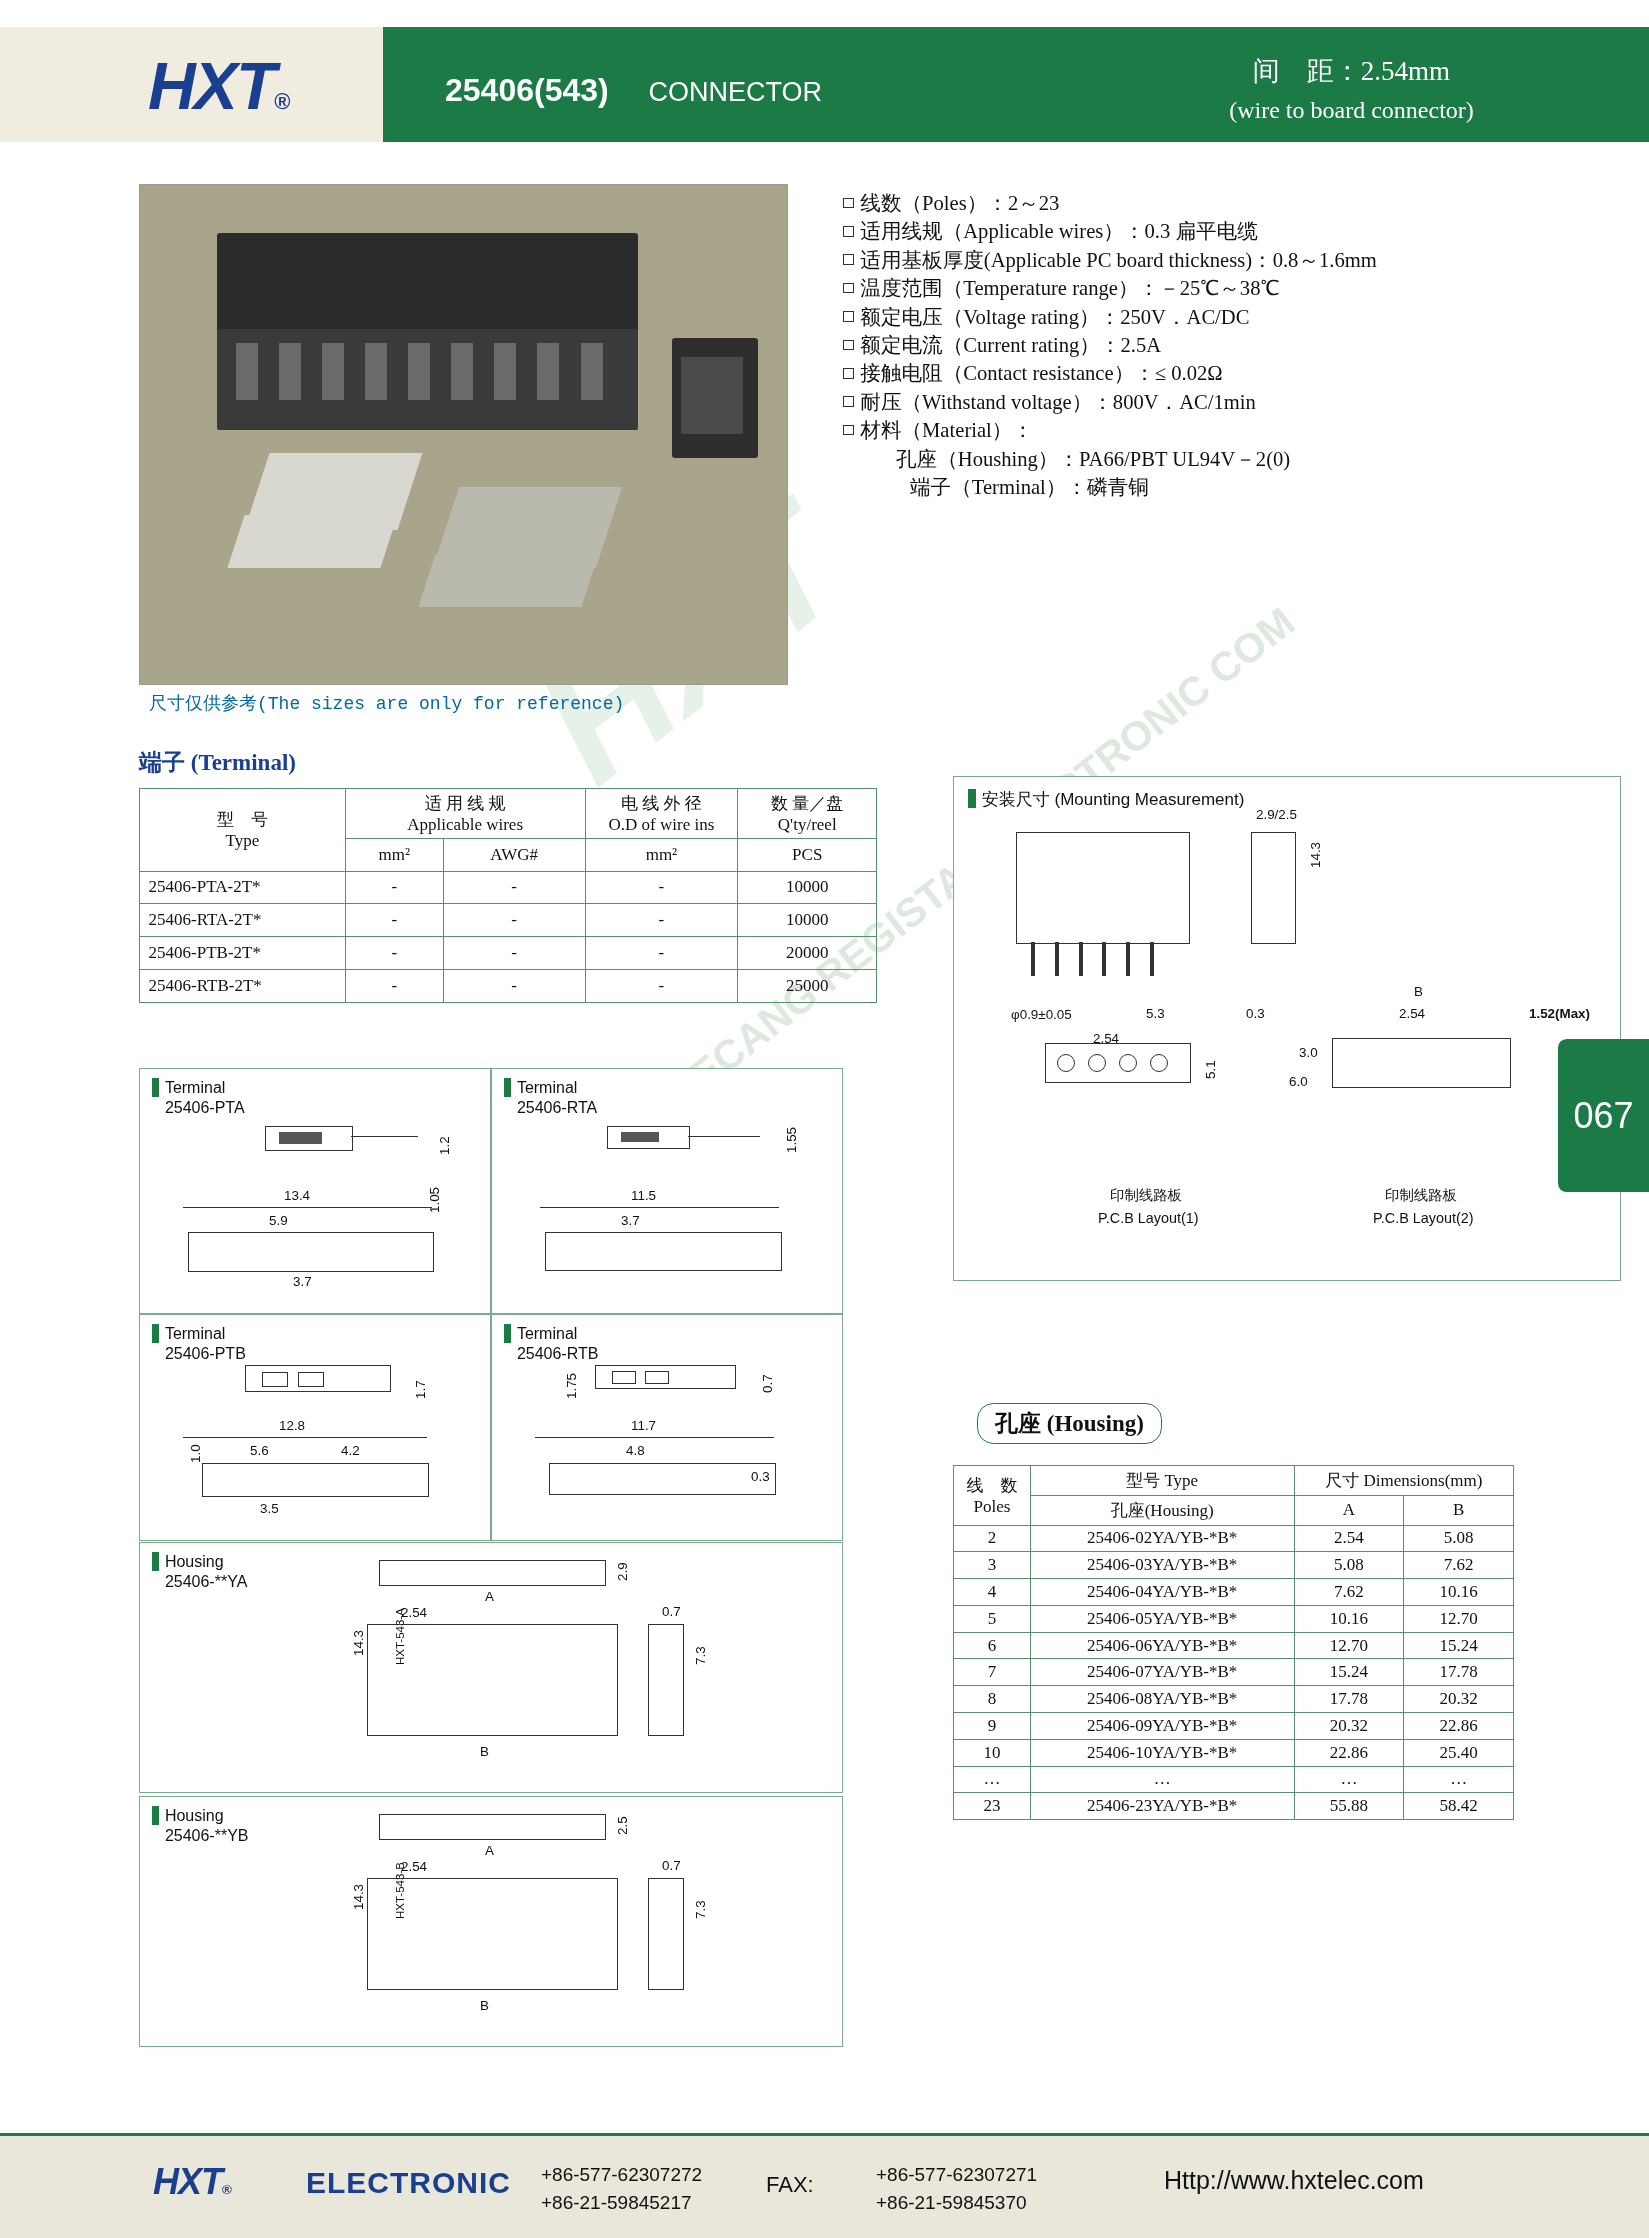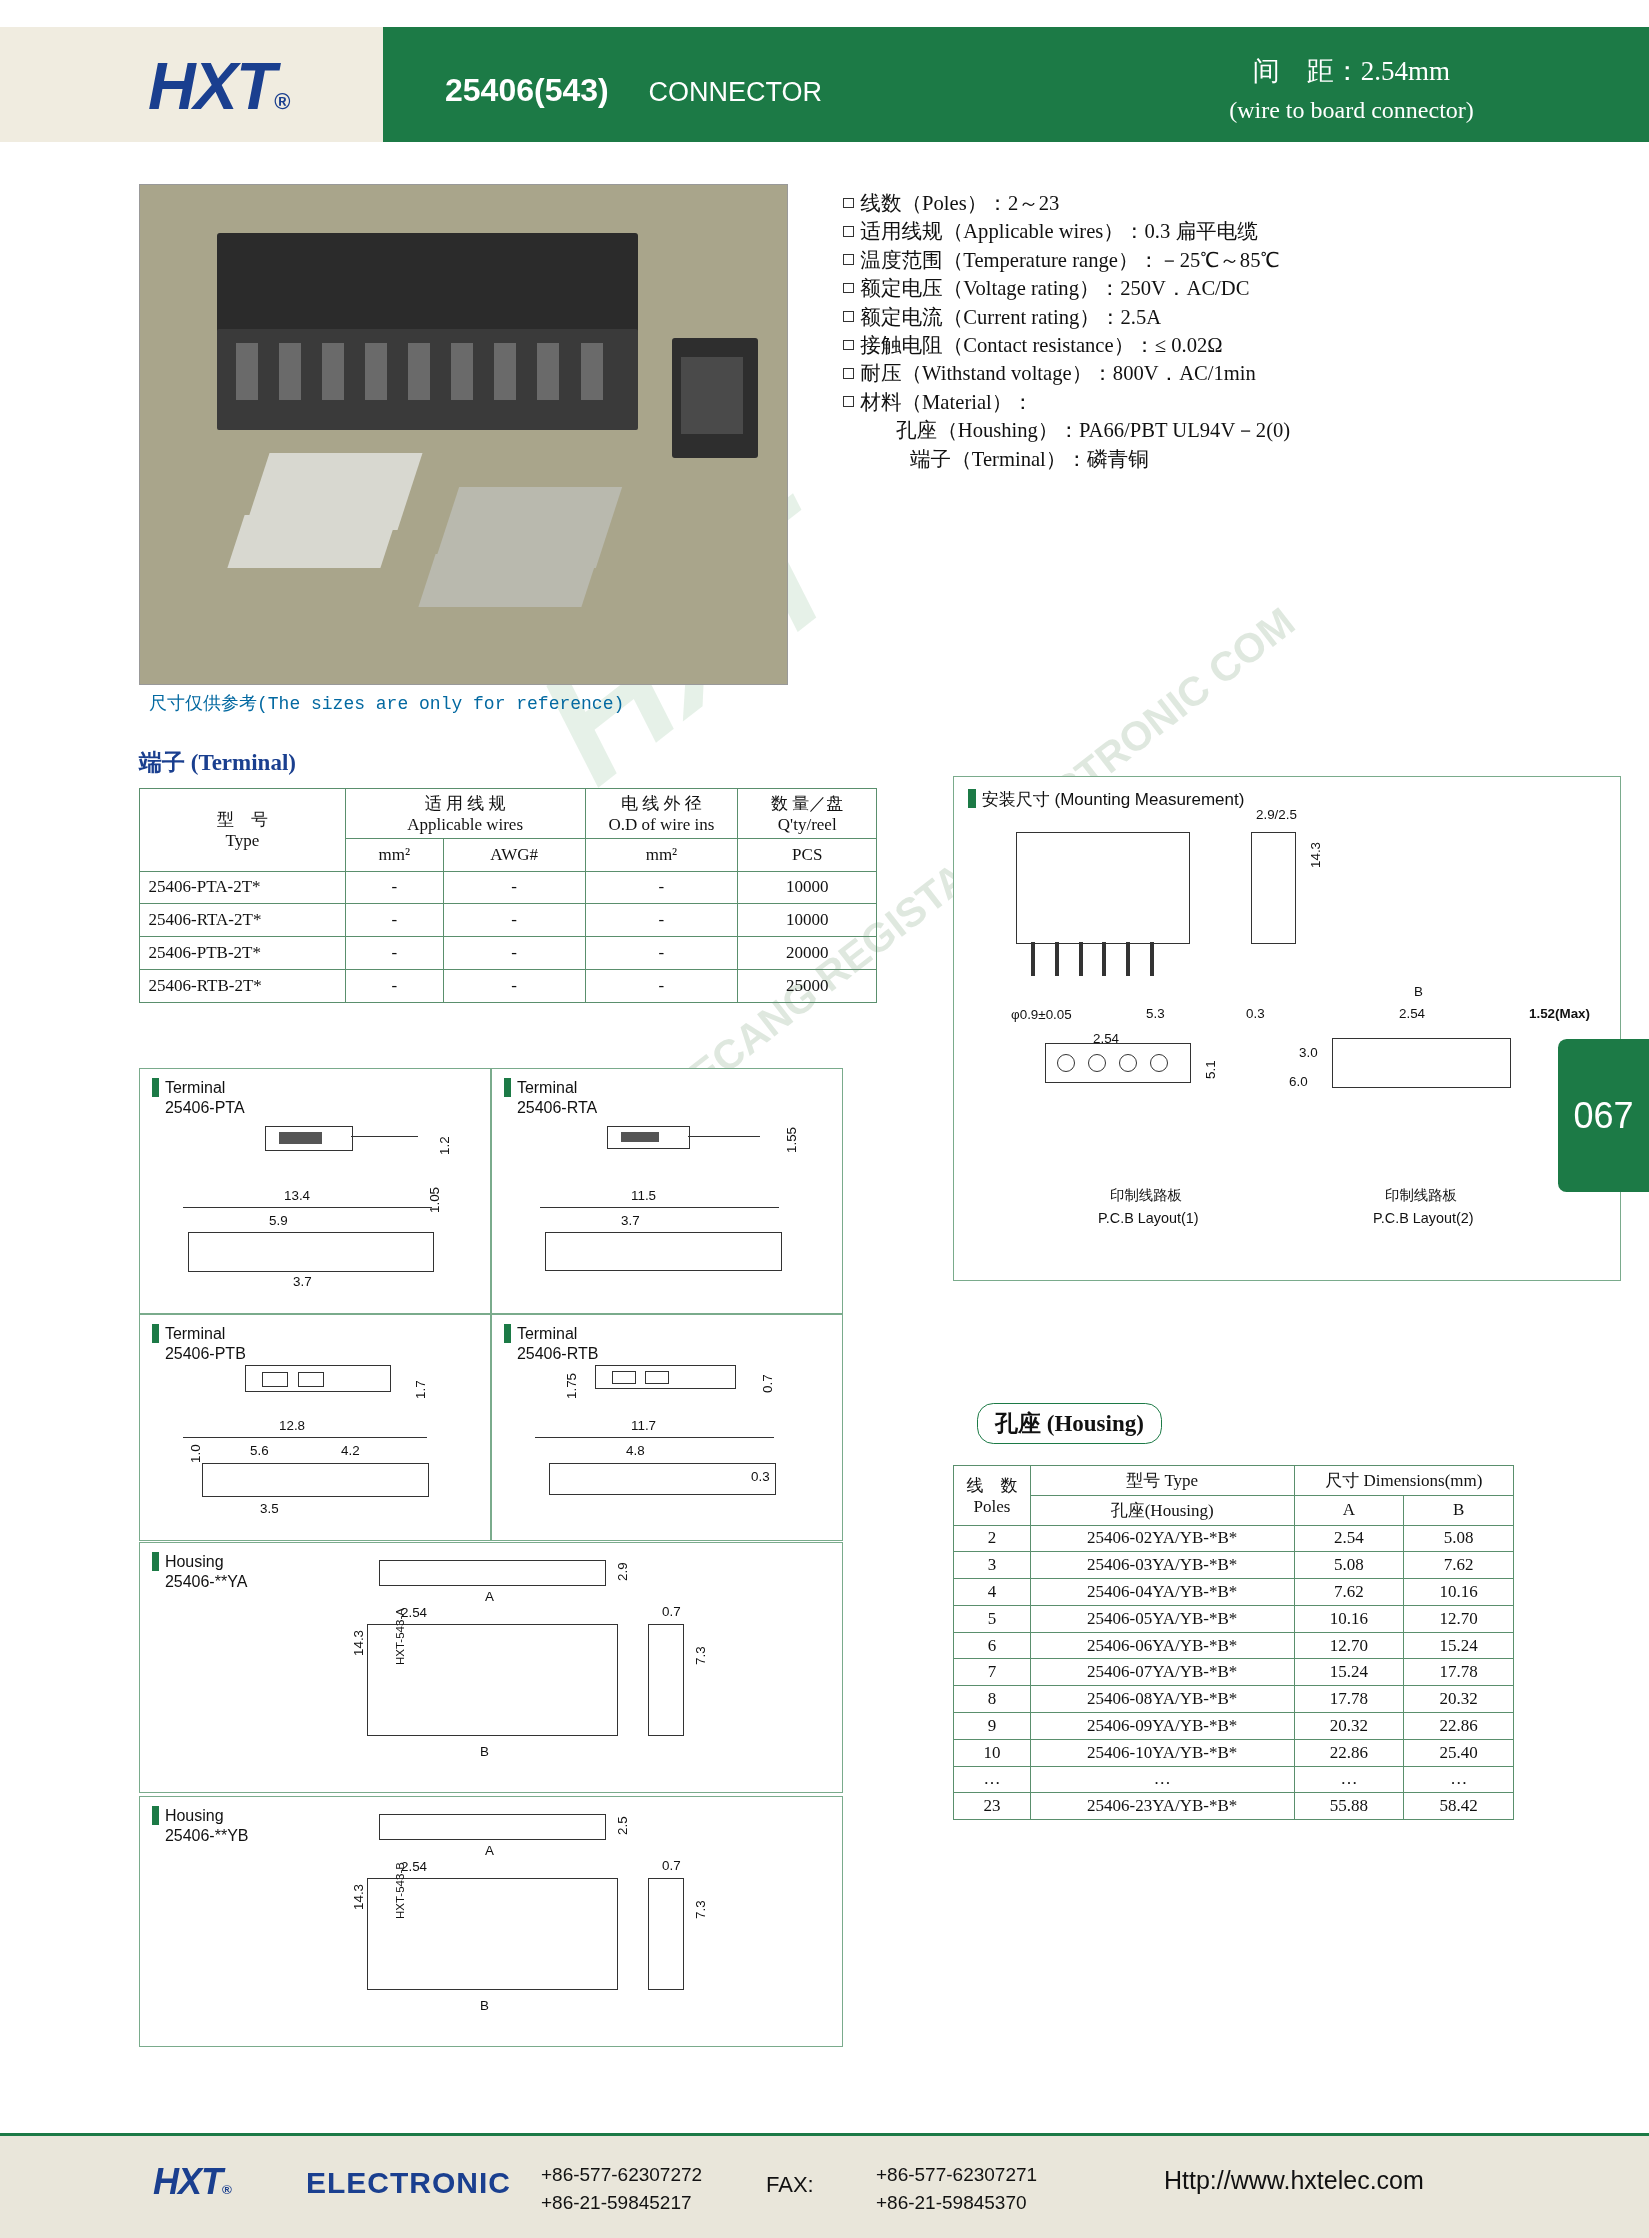--- a/index.html
+++ b/index.html
@@ -424,21 +424,22 @@
   <div class="term-strip" style="left:117px; top:268px; width:153px; height:77px; transform:skewX(-18deg);"></div>
   <div class="term-strip" style="left:96px; top:330px; width:153px; height:53px; transform:skewX(-18deg);"></div>
   <div class="term-strip2" style="left:306px; top:302px; width:163px; height:81px; transform:skewX(-18deg);"></div>
   <div class="term-strip2" style="left:287px; top:369px; width:163px; height:53px; transform:skewX(-18deg);"></div>
 </div>
 <div class="photo-caption">尺寸仅供参考(The  sizes  are  only  for  reference)</div>
 
 <div class="spec">
   <div class="spec-item"><span class="bull"></span><span>线数（Poles）：2～23</span></div>
   <div class="spec-item"><span class="bull"></span><span>适用线规（Applicable  wires）：0.3 扁平电缆</span></div>
-  <div class="spec-item"><span class="bull"></span><span>温度范围（Temperature  range）：－25℃～85℃</span></div>
+  <div class="spec-item"><span class="bull"></span><span>适用基板厚度(Applicable  PC  board  thickness)：0.8～1.6mm</span></div>
+  <div class="spec-item"><span class="bull"></span><span>温度范围（Temperature  range）：－25℃～38℃</span></div>
   <div class="spec-item"><span class="bull"></span><span>额定电压（Voltage  rating）：250V．AC/DC</span></div>
   <div class="spec-item"><span class="bull"></span><span>额定电流（Current  rating）：2.5A</span></div>
   <div class="spec-item"><span class="bull"></span><span>接触电阻（Contact  resistance）：≤ 0.02Ω</span></div>
   <div class="spec-item"><span class="bull"></span><span>耐压（Withstand  voltage）：800V．AC/1min</span></div>
   <div class="spec-item"><span class="bull"></span><span>材料（Material）：</span></div>
   <div class="spec-sub"><span class="bull"></span><span>孔座（Houshing）：PA66/PBT  UL94V－2(0)</span></div>
   <div class="spec-sub" style="padding-left:67px"><span class="bull"></span><span>端子（Terminal）：磷青铜</span></div>
 </div>
 
 <div class="section-label" style="left:139px; top:747px;">端子 (Terminal)</div>

